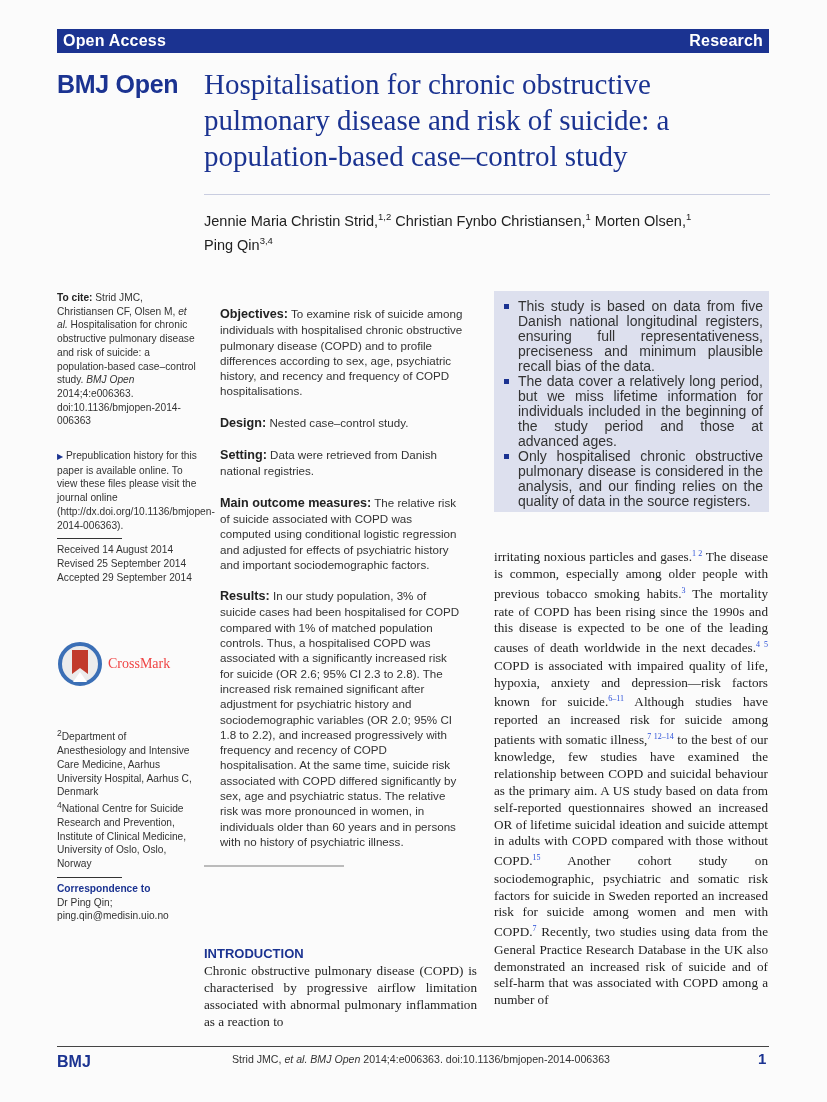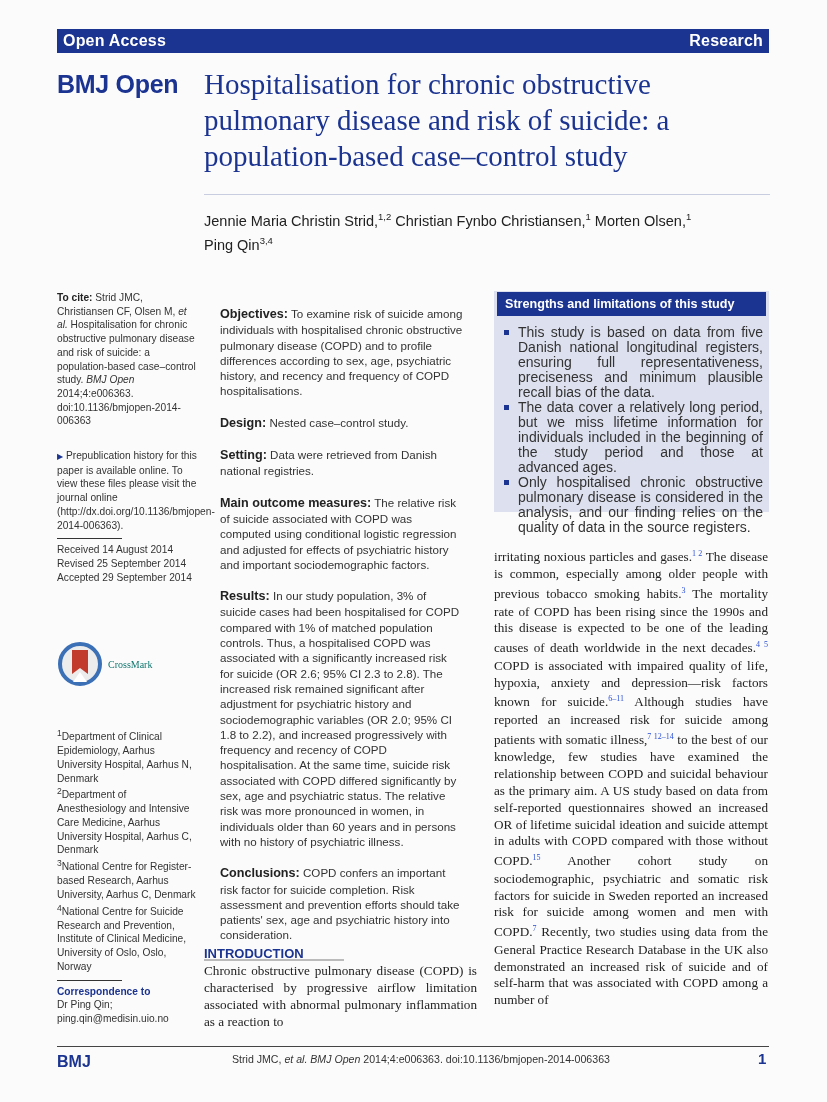--- a/index.html
+++ b/index.html
@@ -9,21 +9,21 @@
   .title { position: absolute; left: 204px; top: 66px; width: 560px; font-family: "Liberation Serif", serif; font-size: 29px; line-height: 36px; color: #1b3391; }
   .title-rule { position: absolute; left: 204px; top: 194px; width: 566px; height: 1px; background: #c9cde0; }
   .authors { position: absolute; left: 204px; top: 207px; width: 560px; font-size: 14.5px; line-height: 19px; color: #222; }
   .authors sup { font-size: 9.5px; }
   .side { position: absolute; left: 57px; width: 140px; font-family: "Liberation Sans", sans-serif; font-size: 10.2px; line-height: 13.7px; color: #333; }
   .side b { color: #222; }
   .side .blue { color: #1b3391; font-weight: bold; }
   .side-rule { width: 65px; height: 1px; background: #333; margin: 6px 0 4px; }
   .tri { color: #1b3391; font-size: 8px; }
   .crossmark { position: absolute; left: 58px; top: 642px; display: flex; align-items: center; gap: 6px; }
-  .crossmark-text { font-family: "Liberation Serif", serif; font-size: 10px; color: #0f766e; }
+  .crossmark-text { font-family: "Liberation Serif", serif; font-size: 14px; color: #ef4444; }
   .abstract { position: absolute; left: 204px; top: 290px; width: 275px; font-size: 11.6px; line-height: 15.3px; color: #333; }
   .abstract h2 { margin: 0; font-size: 13px; font-weight: bold; color: #1b3391; line-height: 15px; }
   .abstract p { margin: 16px; }
   .abstract .lab { font-weight: bold; font-size: 12.6px; color: #222; }
   .abs-rule { width: 140px; height: 2px; background: #bbb; margin-top: 6px; }
   .intro { position: absolute; left: 204px; top: 946px; width: 273px; }
   .intro h2 { margin: 0 0 2px; font-size: 13px; font-weight: bold; color: #1b3391; }
   .serif-body { font-family: "Liberation Serif", serif; font-size: 13.2px; line-height: 16.9px; color: #222; text-align: justify; }
   .box { position: absolute; left: 494px; top: 291px; width: 275px; height: 221px; background: #dde0ee; }
   .box-head { background: #1b3391; color: #fff; font-weight: bold; font-size: 12.6px; height: 24px; line-height: 24px; padding-left: 8px; margin: 0 2px; border: 1px solid #dde0ee; }
@@ -71,47 +71,43 @@
 <div class="crossmark">
   <svg width="44" height="44" viewBox="0 0 44 44">
     <circle cx="22" cy="22" r="20" fill="#ececec" stroke="#3b6fb6" stroke-width="4"></circle>
     <path d="M14 8 H30 V32 L22 26 L14 32 Z" fill="#c23a2b"></path>
     <path d="M15 40 L22 30 L29 40 Z" fill="#fff"></path>
   </svg>
   <span class="crossmark-text">CrossMark</span>
 </div>
 
 <div class="side" style="top:727px;">
-  <div><sup>1</sup><span>Department of Clinical Epidemiology, Aarhus University Hospital, Aarhus N, Denmark</span></div>
   <div><sup>2</sup><span>Department of Anesthesiology and Intensive Care Medicine, Aarhus University Hospital, Aarhus C, Denmark</span></div>
-  <div><sup>3</sup><span>National Centre for Register-based Research, Aarhus University, Aarhus C, Denmark</span></div>
   <div><sup>4</sup><span>National Centre for Suicide Research and Prevention, Institute of Clinical Medicine, University of Oslo, Oslo, Norway</span></div>
   <div class="side-rule"></div>
   <div class="blue">Correspondence to</div>
   <div>Dr Ping Qin;</div>
   <div>ping.qin@medisin.uio.no</div>
 </div>
 
 <div class="abstract">
   <p><span class="lab">Objectives:</span><span> To examine risk of suicide among individuals with hospitalised chronic obstructive pulmonary disease (COPD) and to profile differences according to sex, age, psychiatric history, and recency and frequency of COPD hospitalisations.</span></p>
   <p><span class="lab">Design:</span><span> Nested case–control study.</span></p>
   <p><span class="lab">Setting:</span><span> Data were retrieved from Danish national registries.</span></p>
   <p><span class="lab">Main outcome measures:</span><span> The relative risk of suicide associated with COPD was computed using conditional logistic regression and adjusted for effects of psychiatric history and important sociodemographic factors.</span></p>
   <p><span class="lab">Results:</span><span> In our study population, 3% of suicide cases had been hospitalised for COPD compared with 1% of matched population controls. Thus, a hospitalised COPD was associated with a significantly increased risk for suicide (OR 2.6; 95% CI 2.3 to 2.8). The increased risk remained significant after adjustment for psychiatric history and sociodemographic variables (OR 2.0; 95% CI 1.8 to 2.2), and increased progressively with frequency and recency of COPD hospitalisation. At the same time, suicide risk associated with COPD differed significantly by sex, age and psychiatric status. The relative risk was more pronounced in women, in individuals older than 60 years and in persons with no history of psychiatric illness.</span></p>
-  <p><span class="lab">Conclusions:</span><span> COPD confers an important risk factor for suicide completion. Risk assessment and prevention efforts should take patients' sex, age and psychiatric history into consideration.</span></p>
   <div class="abs-rule"></div>
 </div>
 
 <div class="intro">
   <h2>INTRODUCTION</h2>
   <div class="serif-body">Chronic obstructive pulmonary disease (COPD) is characterised by progressive airflow limitation associated with abnormal pulmonary inflammation as a reaction to</div>
 </div>
 
 <div class="box">
-  <div class="box-head">Strengths and limitations of this study</div>
   <ul>
     <li>This study is based on data from five Danish national longitudinal registers, ensuring full representativeness, preciseness and minimum plausible recall bias of the data.</li>
     <li>The data cover a relatively long period, but we miss lifetime information for individuals included in the beginning of the study period and those at advanced ages.</li>
     <li>Only hospitalised chronic obstructive pulmonary disease is considered in the analysis, and our finding relies on the quality of data in the source registers.</li>
   </ul>
 </div>
 
 <div class="col2 serif-body">
   <span>irritating noxious particles and gases.</span><sup>1 2</sup><span> The disease is common, especially among older people with previous tobacco smoking habits.</span><sup>3</sup><span> The mortality rate of COPD has been rising since the 1990s and this disease is expected to be one of the leading causes of death worldwide in the next decades.</span><sup>4 5</sup><span> COPD is associated with impaired quality of life, hypoxia, anxiety and depression—risk factors known for suicide.</span><sup>6–11</sup><span> Although studies have reported an increased risk for suicide among patients with somatic illness,</span><sup>7 12–14</sup><span> to the best of our knowledge, few studies have examined the relationship between COPD and suicidal behaviour as the primary aim. A US study based on data from self-reported questionnaires showed an increased OR of lifetime suicidal ideation and suicide attempt in adults with COPD compared with those without COPD.</span><sup>15</sup><span> Another cohort study on sociodemographic, psychiatric and somatic risk factors for suicide in Sweden reported an increased risk for suicide among women and men with COPD.</span><sup>7</sup><span> Recently, two studies using data from the General Practice Research Database in the UK also demonstrated an increased risk of suicide and of self-harm that was associated with COPD among a number of</span>
 </div>

